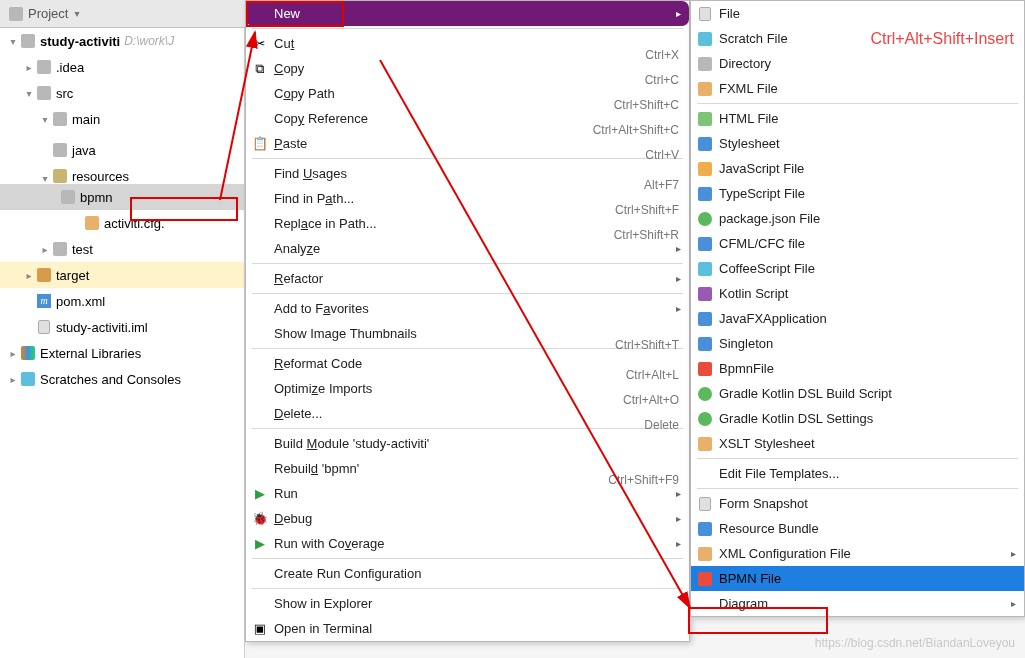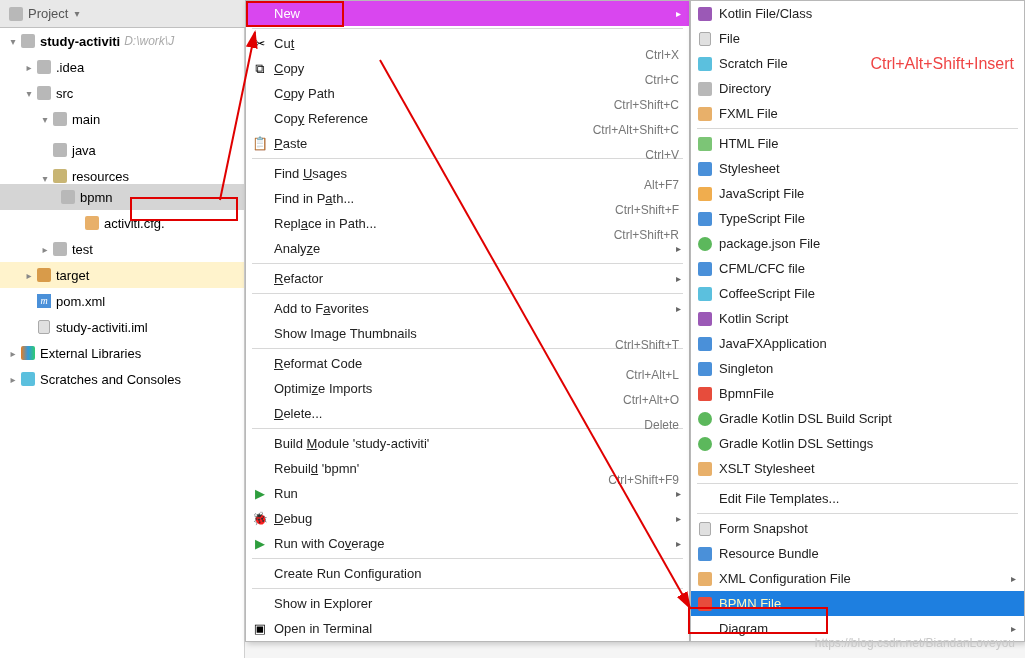--- a/index.html
+++ b/index.html
@@ -19,34 +19,34 @@
 .indent-3 { padding-left: 38px; align-items: flex-end; }
 .indent-4 { padding-left: 70px; }
 .arrow { width: 14px; display: inline-block; text-align: center; color: #888; font-size: 10px; }
 .tree-icon { width: 16px; height: 16px; margin-right: 4px; display: inline-flex; align-items: center; justify-content: center; }
 .tree-label { color: #000000; }
 .tree-path { color: #aaa; margin-left: 4px; font-size: 12px; font-style: italic; }
 .tree-bold { font-weight: bold; }
 
 .context-menu { position: absolute; top: 0; left: 245px; width: 445px; background: #fff; border: 1px solid #b8b8b8; box-shadow: 2px 2px 6px rgba(0,0,0,0.2); }
 .menu-item { display: flex; align-items: center; height: 25px; padding: 0 10px 0 28px; position: relative; cursor: pointer; }
-.menu-item.highlighted { background: #d946ef; color: #fff; }
+.menu-item.highlighted { background: #701a75; color: #fff; border-radius: 7px; }
 .menu-item.highlighted .menu-label, .menu-item.highlighted .menu-shortcut { color: #fff; }
 .menu-item.highlighted .submenu-arrow { color: #fff; }
 .menu-icon { position: absolute; left: 6px; width: 16px; height: 16px; display: inline-flex; align-items: center; justify-content: center; }
 .menu-label { flex: 1; color: #222; }
 .menu-shortcut { color: #777; font-size: 12px; margin-top: 22px; }
 .submenu-arrow { position: absolute; right: 8px; color: #666; font-size: 10px; }
 .menu-sep { height: 1px; background: #d8d8d8; margin: 2px 6px; }
 .underline-letter { text-decoration: underline; }
 
 .submenu { position: absolute; top: 0; left: 690px; width: 335px; background: #fff; border: 1px solid #b8b8b8; box-shadow: 2px 2px 6px rgba(0,0,0,0.2); }
 .sub-item { display: flex; align-items: center; height: 25px; padding: 0 10px 0 28px; position: relative; cursor: pointer; }
 .sub-item.highlighted { background: #1e7fe0; color: #fff; }
-.sub-item.highlighted .sub-label { color: #fef9c3; }
+.sub-item.highlighted .sub-label { color: #000000; }
 .sub-icon { position: absolute; left: 6px; width: 16px; height: 16px; display: inline-flex; align-items: center; justify-content: center; }
 .sub-label { flex: 1; color: #222; }
 .sub-shortcut { color: #ef4444; font-size: 16px; }
 
 .red-box { position: absolute; border: 2px solid #e00000; pointer-events: none; }
 .red-box.new-box { top: 1px; left: 246px; width: 98px; height: 26px; }
 .red-box.bpmn-box { top: 197px; left: 130px; width: 108px; height: 24px; }
 .red-box.bpmn-file-box { top: 607px; left: 688px; width: 140px; height: 27px; }
 svg.arrow-svg { position: absolute; top: 0; left: 0; pointer-events: none; }
 
@@ -285,26 +285,20 @@
   </div>
   <div class="menu-item">
     <span class="menu-icon">▣</span>
     <span class="menu-label">Open in Terminal</span>
   </div>
 </div>
 
 <div class="submenu">
   <div class="sub-item">
       <span class="sub-icon">
-        <span class="ic ic-purple"></span>
-      </span>
-      <span class="sub-label">Kotlin File/Class</span>
-    </div>
-  <div class="sub-item">
-      <span class="sub-icon">
         <span class="ic ic-file"></span>
       </span>
       <span class="sub-label">File</span>
     </div>
   <div class="sub-item">
       <span class="sub-icon">
         <span class="ic ic-teal"></span>
       </span>
       <span class="sub-label">Scratch File</span>
       <span class="sub-shortcut">Ctrl+Alt+Shift+Insert</span>

